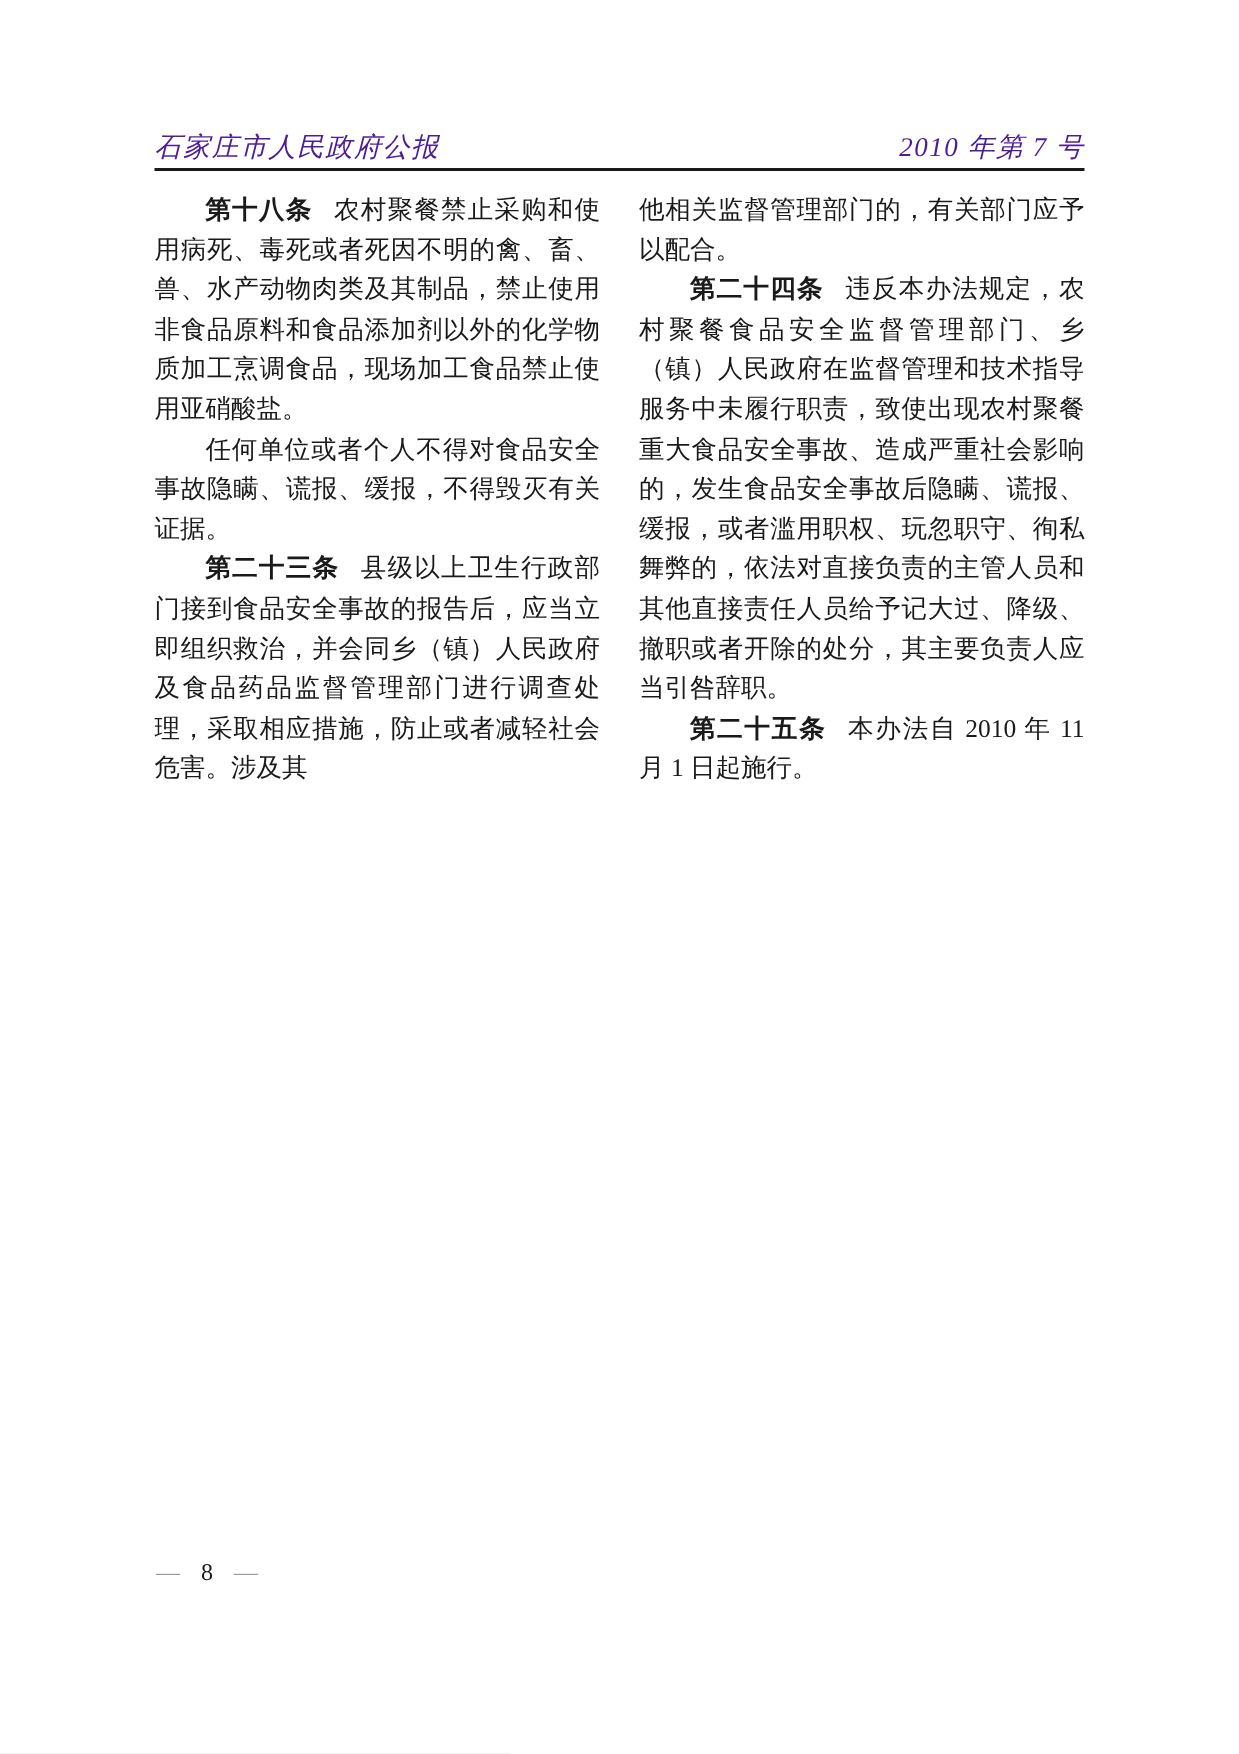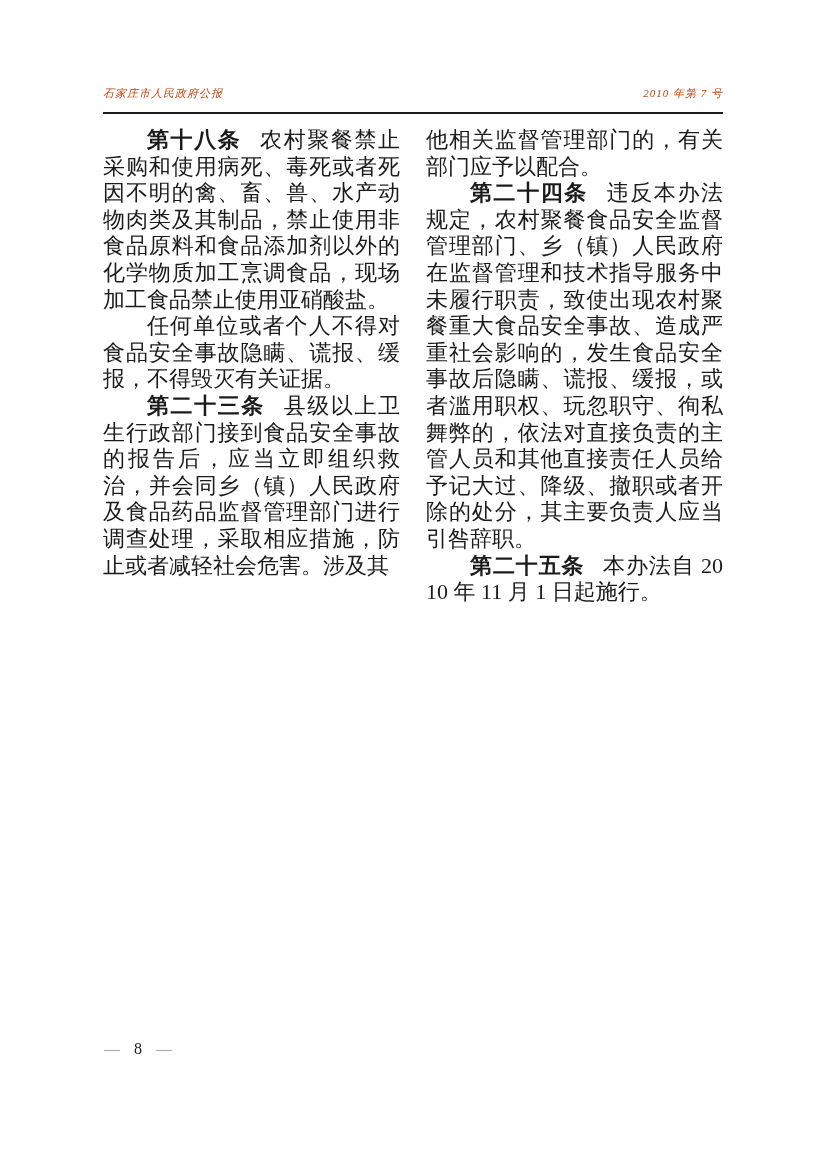--- a/index.html
+++ b/index.html
@@ -19,23 +19,23 @@
   }
   .header-row {
     position: absolute;
     left: 103px;
     top: 86px;
     width: 620px;
     display: flex;
     justify-content: space-between;
     align-items: baseline;
     font-style: italic;
-    font-size: 11px;
+    font-size: 18px;
     letter-spacing: 1px;
-    color: #c2410c;
+    color: #4c1d95;
   }
   .header-rule {
     position: absolute;
     left: 103px;
     top: 112px;
     width: 620px;
     height: 2px;
     background: #1a1a1a;
   }
   .columns {
@@ -45,21 +45,21 @@
     width: 620px;
     display: flex;
     gap: 26px;
   }
   .col {
     width: 297px;
     flex: 0 0 297px;
   }
   .col p {
     margin: 0;
-    font-size: 22px;
+    font-size: 17px;
     line-height: 26.6px;
     text-align: justify;
     text-justify: inter-ideograph;
     word-break: break-all;
   }
   .col p.indent {
     text-indent: 2em;
   }
   .art-heading {
     font-weight: 700;

